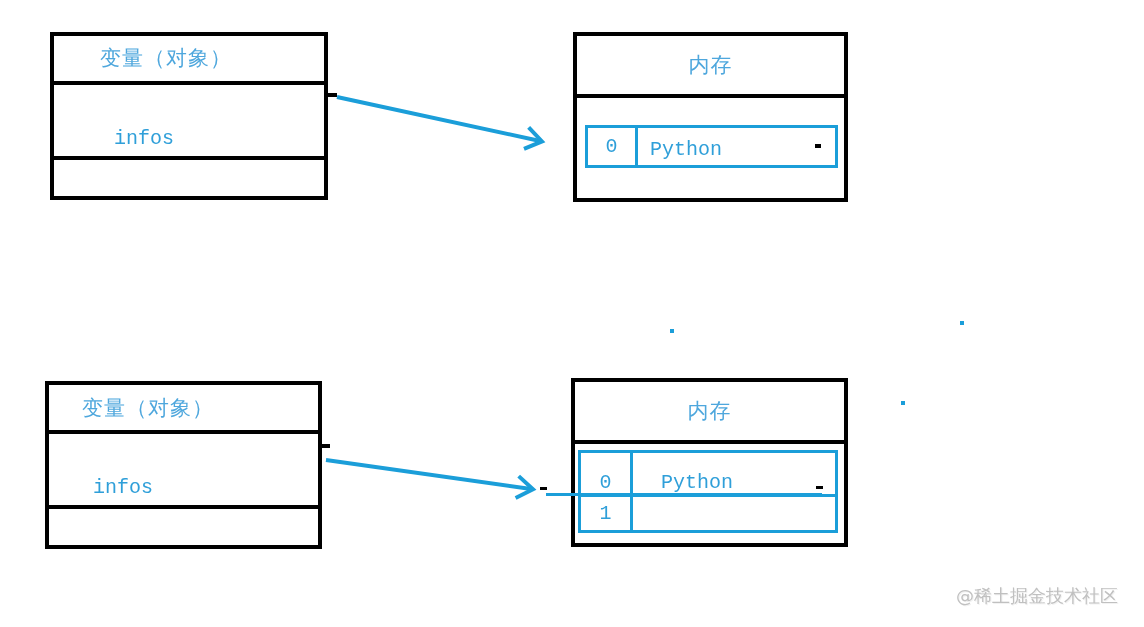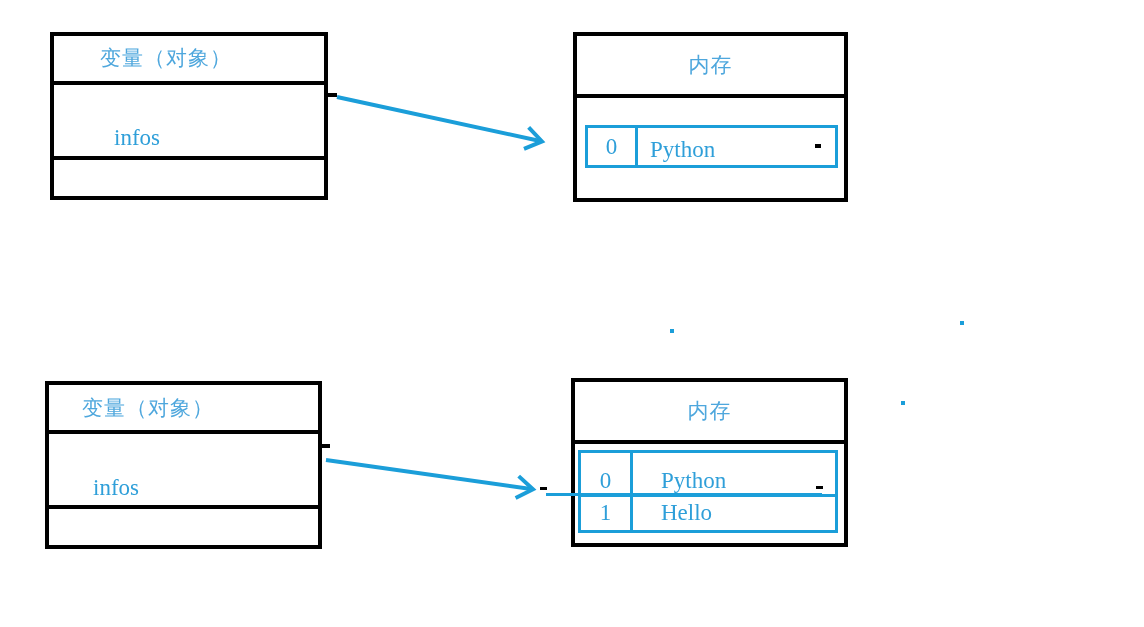--- a/index.html
+++ b/index.html
@@ -12,22 +12,22 @@
     position:absolute;box-sizing:border-box;border:4px solid #000;background:#fff;
     display:flex;flex-direction:column;gap:36px;
   }
   .varbox .vrow{box-sizing:border-box;display:flex;align-items:center;}
   .varbox .vrow.divided{border-bottom:4px solid #000;}
   .cn-text{
     color:#4ea7dd;font-family:"DejaVu Serif","Liberation Serif",serif;
     font-size:21px;letter-spacing:1px;white-space:nowrap;
   }
   .mono-text{
-    color:#2f9fd9;font-family:Liberation Serif, serif;
-    font-size:23px;white-space:nowrap;
+    color:#2f9fd9;font-family:Liberation Mono, monospace;
+    font-size:20px;white-space:nowrap;
   }
   
   .membox{
     position:absolute;box-sizing:border-box;border:4px solid #000;background:#fff;margin-left:25px;
   }
   .mem-header{
     box-sizing:border-box;border-bottom:4px solid #000;display:flex;
     align-items:center;justify-content:center;
   }
   .mem-body{position:relative;width:100%;}
@@ -103,23 +103,20 @@
     <div class="mem-body" style="height:95px;">
       <div class="bluetable" style="left:3px;top:6px;width:260px;height:83px;">
         <div class="brow divided bottom-align" style="flex:44;">
           <div class="bcell-index mono-text" style="width:52px;">0</div>
           <div class="bcell-value">
             <span class="mono-text" style="padding-left:28px;">Python</span>
           </div>
         </div>
         <div class="brow" style="flex:36;">
           <div class="bcell-index mono-text" style="width:52px;">1</div>
-          <div class="bcell-value">
-            <span class="mono-text" style="padding-left:28px;">Hello</span>
-          </div>
         </div>
       </div>
     </div>
   </div>
 
   <div class="blueline-ext" style="left:546px;top:493px;width:276px;height:3px;"></div>
 
   <svg class="arrow-layer" viewBox="0 0 1144 627">
     <defs>
       <marker id="chev" markerUnits="userSpaceOnUse" markerWidth="30" markerHeight="30" refX="16" refY="15" orient="auto">
@@ -135,14 +132,15 @@
   <div class="tick" style="left:815px;top:144px;width:6px;height:4px;"></div>
   <div class="tick" style="left:322px;top:444px;width:8px;height:4px;"></div>
   <div class="tick" style="left:823px;top:440px;width:6px;height:4px;"></div>
   <div class="tick" style="left:540px;top:487px;width:7px;height:3px;"></div>
   <div class="tick" style="left:816px;top:486px;width:7px;height:3px;"></div>
 
   <div class="bluedot" style="left:670px;top:329px;"></div>
   <div class="bluedot" style="left:960px;top:321px;"></div>
   <div class="bluedot" style="left:901px;top:401px;"></div>
 
+  <div class="wm" style="left:956px;top:584px;">@稀土掘金技术社区</div>
 
 </div>
 
 </body></html>

